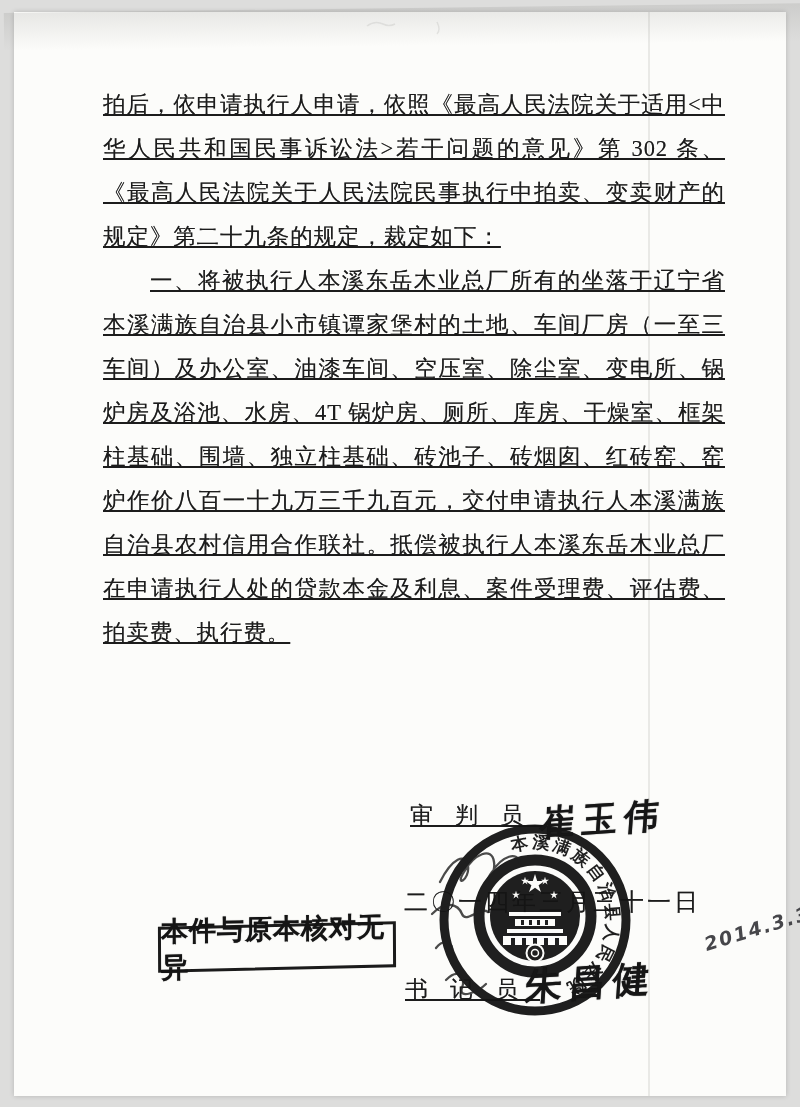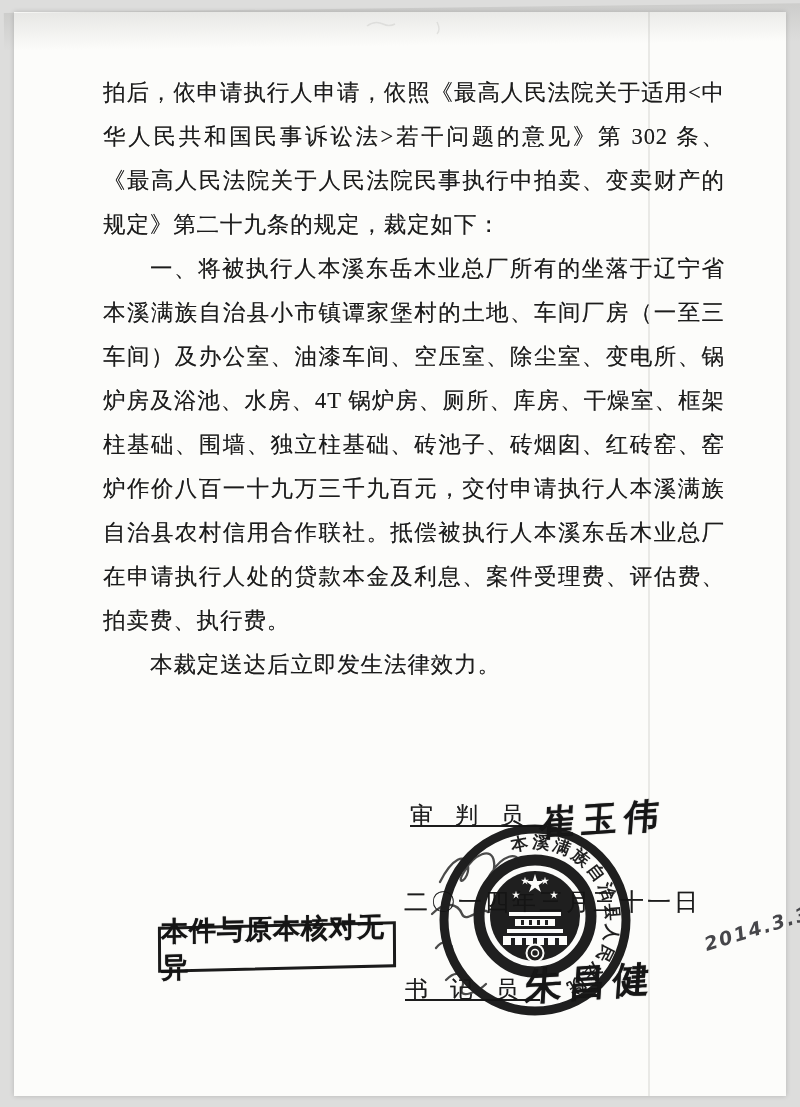--- a/index.html
+++ b/index.html
@@ -18,24 +18,25 @@
     background:linear-gradient(to bottom, rgba(120,120,116,0.16), rgba(250,250,248,0));
     transform:rotate(-0.7deg);
     pointer-events:none;
   }
   .fold-line{
     position:absolute;left:634px;top:0;bottom:0;width:2px;
     background:rgba(120,120,115,0.14);
     pointer-events:none;
   }
   .doc-text{
-    position:absolute;left:89px;top:59px;width:622px;
+    position:absolute;left:89px;top:71px;width:622px;
     font-size:22.5px;line-height:44px;letter-spacing:0.9px;
     color:#1c1c1c;text-align:justify;
     text-shadow:0 0 0.6px rgba(20,20,20,0.55);
+    text-decoration:underline;
   }
   .doc-text p{margin:0;padding:0;}
   .doc-text p.indent{text-indent:47px;}
   .sig{position:absolute;color:#1c1c1c;white-space:nowrap;}
   .sig-label{
     font-size:23px;letter-spacing:22px;
     text-shadow:0 0 0.6px rgba(20,20,20,0.55);
     text-decoration:underline;
   }
   .sig-name{
@@ -76,21 +77,20 @@
   <div class="fold-line"></div>
 
   <svg class="top-smudge" width="120" height="30" viewBox="0 0 120 30">
     <path d="M8,14 q8,-6 16,-2 q6,3 12,0" fill="none" stroke="#9a9a98" stroke-width="1.5" opacity="0.35"></path>
     <path d="M78,10 q4,8 0,12" fill="none" stroke="#9a9a98" stroke-width="1.5" opacity="0.35"></path>
   </svg>
 
   <div class="doc-text">
     <p>拍后，依申请执行人申请，依照《最高人民法院关于适用&lt;中华人民共和国民事诉讼法&gt;若干问题的意见》第 302 条、《最高人民法院关于人民法院民事执行中拍卖、变卖财产的规定》第二十九条的规定，裁定如下：</p>
     <p class="indent">一、将被执行人本溪东岳木业总厂所有的坐落于辽宁省本溪满族自治县小市镇谭家堡村的土地、车间厂房（一至三车间）及办公室、油漆车间、空压室、除尘室、变电所、锅炉房及浴池、水房、4T 锅炉房、厕所、库房、干燥室、框架柱基础、围墙、独立柱基础、砖池子、砖烟囱、红砖窑、窑炉作价八百一十九万三千九百元，交付申请执行人本溪满族自治县农村信用合作联社。抵偿被执行人本溪东岳木业总厂在申请执行人处的贷款本金及利息、案件受理费、评估费、拍卖费、执行费。</p>
-    <p class="indent">本裁定送达后立即发生法律效力。</p>
   </div>
 
   <div class="sig sig-label z2" style="left:396px;top:788px;">审判员</div>
   <div class="sig sig-name" style="left:526px;top:784px;z-index:4;">崔玉伟</div>
 
   <div class="sig date-line" style="left:390px;top:874px;">二〇一四年三月三十一日</div>
 
   <div class="sig sig-label z2" style="left:391px;top:962px;">书记员</div>
   <div class="sig sig-name" style="left:511px;top:946px;font-size:37px;z-index:4;">朱昌健</div>
 

